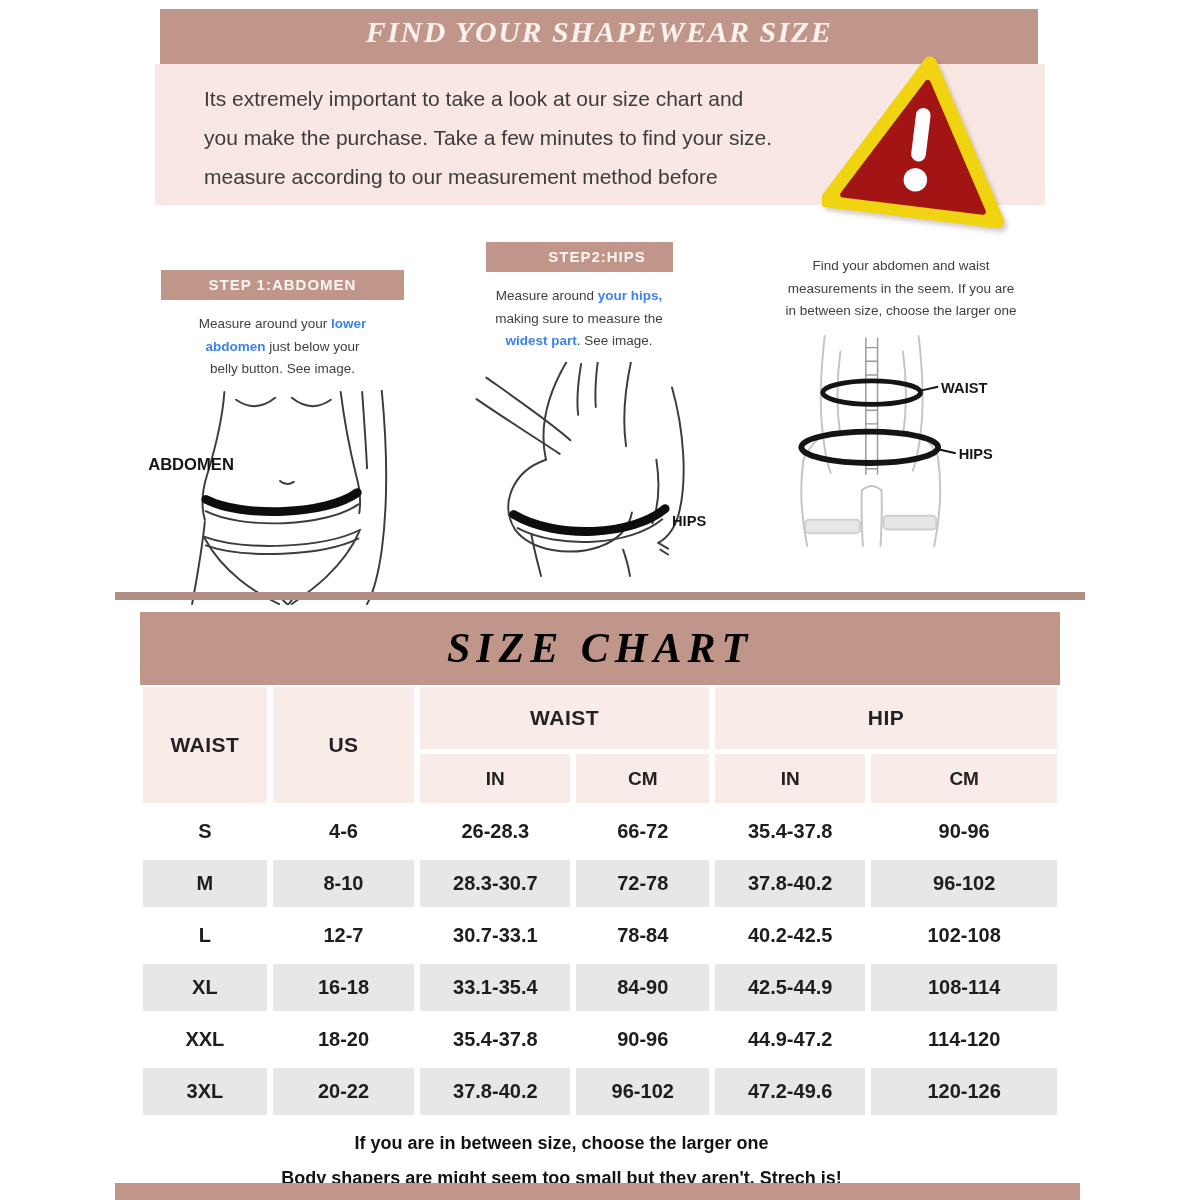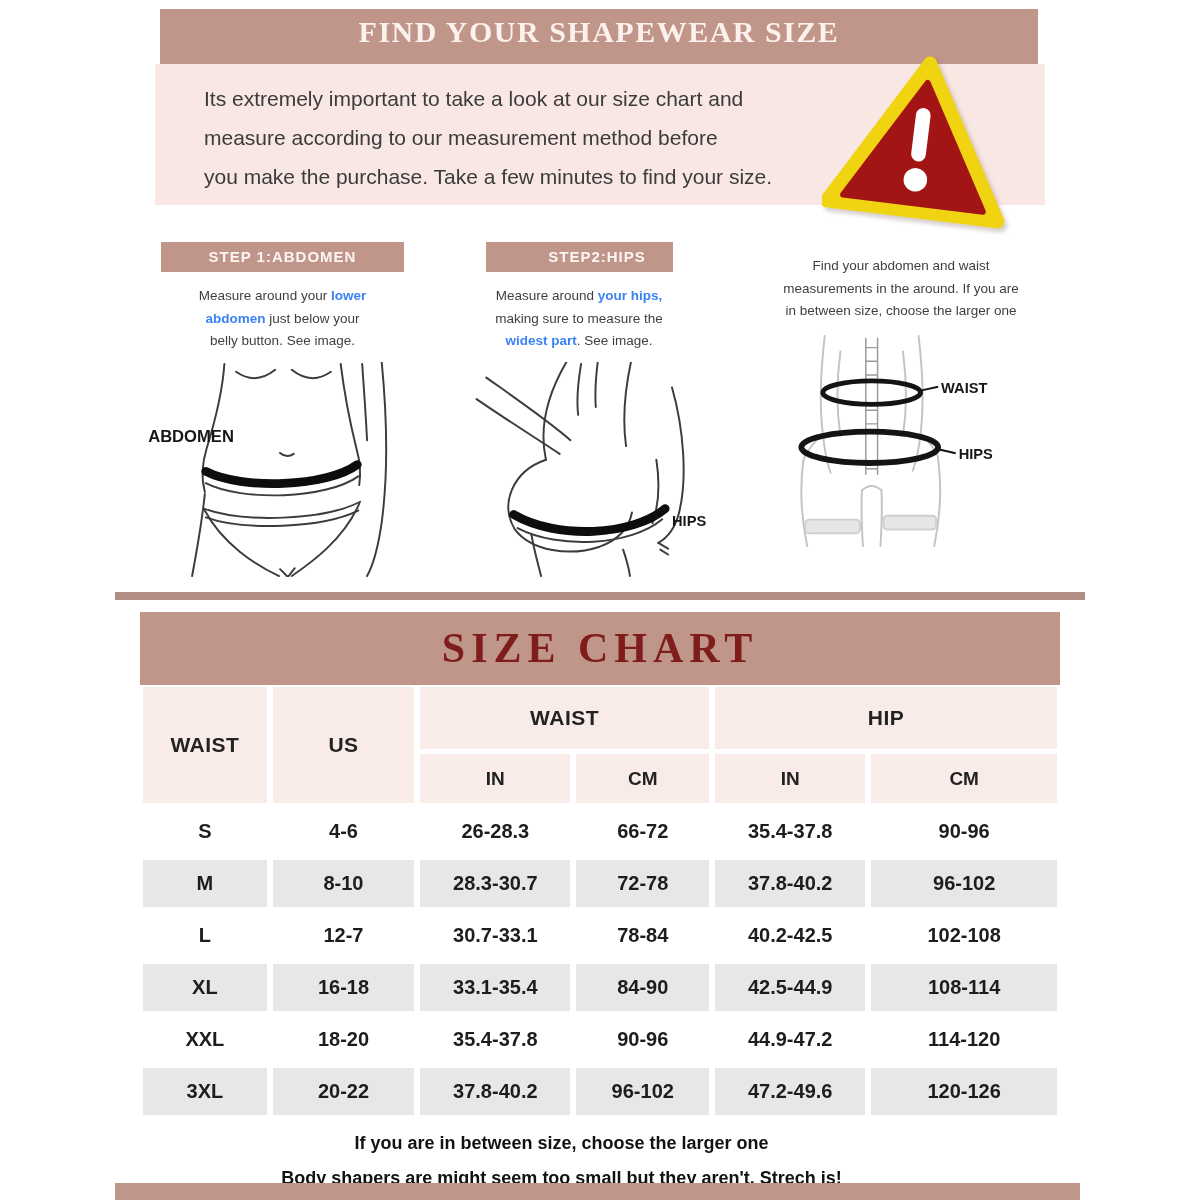--- a/index.html
+++ b/index.html
@@ -12,21 +12,21 @@
     --text_dark:#3b3b3b;
   }
   *{margin:0;padding:0;box-sizing:border-box;}
   body{background:#fff;font-family:"Liberation Sans",sans-serif;}
   #canvas{position:relative;width:1200px;height:1200px;background:#fff;overflow:hidden;}
 
   .title-bar{
     position:absolute;left:160px;top:9px;width:878px;height:57px;
     background:var(--accent);
     color:#fcf1ec;text-align:center;line-height:45px;
-    font-family:"Liberation Serif",serif;font-weight:bold;
+    font-family:"Liberation Serif",serif;font-style:italic;font-weight:bold;
     font-size:30px;letter-spacing:1.5px;
   }
 
   .intro-box{
     position:absolute;left:155px;top:64px;width:890px;height:141px;
     background:var(--intro_pink);
   }
   .intro-text{
     position:absolute;left:36px;top:15px;
     font-size:21px;line-height:39px;color:var(--text_dark);margin-left:13px;
@@ -36,37 +36,37 @@
   .warning-wrap svg{filter:drop-shadow(3px 4px 2px rgba(90,60,50,0.25));}
 
   .step{position:absolute;top:242px;text-align:center;}
   .step1{left:140px;width:285px;}
   .step2{left:446px;width:266px;}
   .step3{left:741px;width:320px;}
   .step-bar{
     margin:0 auto;height:30px;line-height:30px;background:var(--accent);
     color:#fdf5f2;font-weight:bold;font-size:15px;letter-spacing:1px;text-align:center;
   }
-  .bar-w1{width:243px;}
+  .bar-w1{width:243px;margin-top:28px;}
   .bar-w2{width:187px;padding-left:36px;}
   .bar-w3{width:300px;}
   .step-desc{
     margin-top:13px;font-size:13.5px;line-height:22.5px;color:#3f3f3f;
   }
   .step-desc b{color:#3b82f6;}
   .step-figure{margin-top:9px;}
   .fig-label{font-family:"Liberation Sans",sans-serif;font-weight:bold;fill:#161616;}
 
   .divider{position:absolute;left:115px;top:592px;width:970px;height:8px;background:var(--accent_dark);}
 
   .chart-title-bar{
     position:absolute;left:140px;top:612px;width:920px;height:73px;
     background:var(--accent);
-    color:#7f1d1d;text-align:center;line-height:73px;
-    font-family:"Liberation Serif",serif;font-weight:bold;
+    color:#000000;text-align:center;line-height:73px;
+    font-family:"Liberation Serif",serif;font-style:italic;font-weight:bold;
     font-size:42px;letter-spacing:6px;
   }
 
   .size-table{
     position:absolute;left:137px;top:682px;width:926px;
     border-collapse:separate;border-spacing:6px 5px;
     table-layout:fixed;
   }
   .size-table th{
     background:var(--header_pink);font-weight:bold;color:#222;
@@ -90,22 +90,22 @@
 </head>
 <body>
 
 <div id="canvas">
 
   <div class="title-bar">FIND YOUR SHAPEWEAR SIZE</div>
 
   <div class="intro-box">
     <div class="intro-text">
         <div>Its extremely important to take a look at our size chart and</div>
+        <div>you make the purchase. Take a few minutes to find your size.</div>
         <div>measure according to our measurement method before</div>
-        <div>you make the purchase. Take a few minutes to find your size.</div>
       </div>
   </div>
 
   <div class="warning-wrap">
     <svg width="196" height="178" viewBox="0 0 200 182">
       <g transform="rotate(7 100 95)">
         <path d="M100,10 L188,162 L12,162 Z" fill="#f0d411" stroke="#f0d411" stroke-width="14" stroke-linejoin="round"></path>
         <path d="M100,30 L172,154 L28,154 Z" fill="#a31414" stroke="#a31414" stroke-width="6" stroke-linejoin="round"></path>
         <rect x="92" y="56" width="15" height="55" rx="7.5" fill="#ffffff"></rect>
         <circle cx="99.5" cy="130" r="12" fill="#ffffff"></circle>
@@ -170,21 +170,21 @@
         </g>
         <path d="M66,156 C110,182 188,178 221,150" stroke="#0d0d0d" stroke-width="9" fill="none" stroke-linecap="round"></path>
         <text class="fig-label" x="228" y="168" font-size="15">HIPS</text>
       </svg>
     </div>
   </div>
 
   <div class="step step3">
     <div class="step-desc">
         <div><span>Find your abdomen and waist</span></div>
-        <div><span>measurements in the around. If you are</span></div>
+        <div><span>measurements in the seem. If you are</span></div>
         <div><span>in between size, choose the larger one</span></div>
       </div>
     <div class="step-figure">
       <svg width="280" height="215" viewBox="0 0 280 220">
         <g stroke="#c4c4c4" stroke-width="2" fill="none" stroke-linecap="round">
           <path d="M62,4 C58,38 56,72 60,104 C62,124 65,136 68,144"></path>
           <path d="M158,4 C162,38 164,72 160,104 C158,122 155,134 152,142"></path>
           <path d="M78,20 C74,50 74,80 78,106"></path>
           <path d="M142,20 C146,50 146,80 142,106"></path>
           <path d="M60,104 C48,116 42,124 40,132"></path>

